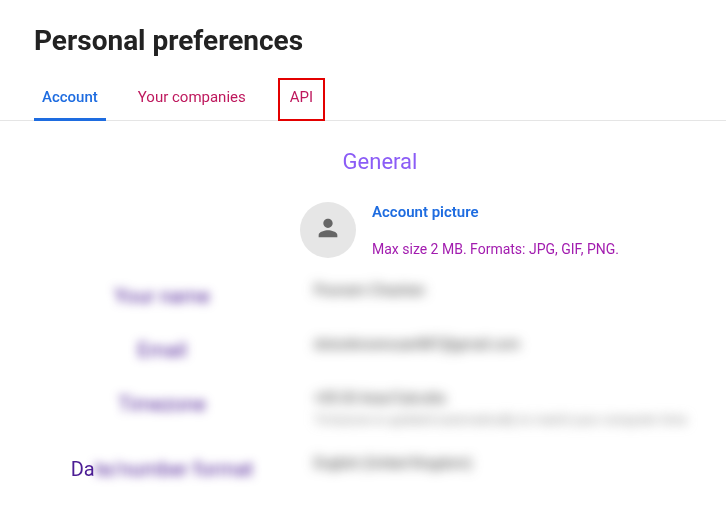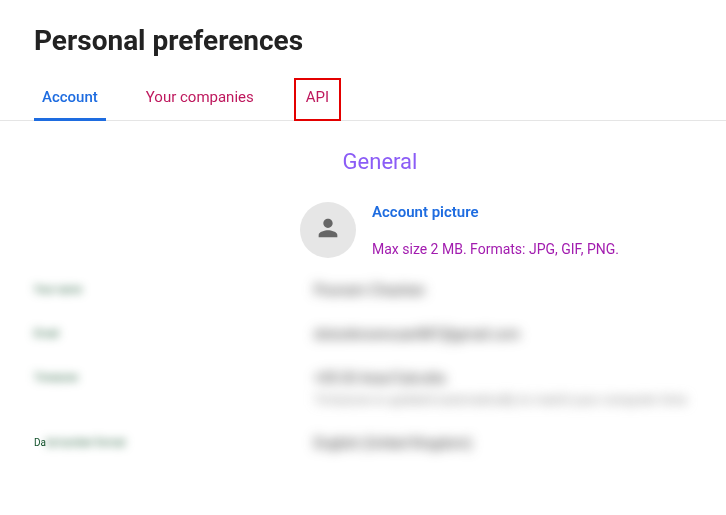--- a/index.html
+++ b/index.html
@@ -16,21 +16,21 @@
     }
     .page-title {
       font-size: 28px;
       font-weight: 700;
       color: #222;
       margin-bottom: 20px;
     }
     .tabs {
       display: flex;
       border-bottom: 1px solid #e5e5e5;
-      gap: 8px;
+      gap: 0;
       margin-left: -34px;
       padding-left: 34px;
       width: calc(100% + 34px);
     }
     .tab {
       padding: 10px 8px 12px 8px;
       margin-right: 24px;
       font-size: 15px;
       color: #be185d;
       cursor: pointer;
@@ -89,24 +89,24 @@
     .form-rows {
       margin-top: 8px;
     }
     .form-row {
       display: flex;
       align-items: flex-start;
       margin-bottom: 28px;
     }
     .form-label {
       width: 280px;
-      text-align: left;
+      text-align: center;
       padding-right: 24px;
-      font-size: 10px;
-      color: #14532d;
+      font-size: 20px;
+      color: #4c1d95;
       filter: blur(5px);
       padding-top: 2px;
     }
     .form-label.partial {
       filter: none;
     }
     .form-label.partial .blurpart {
       filter: blur(5px);
     }
     .form-value {

